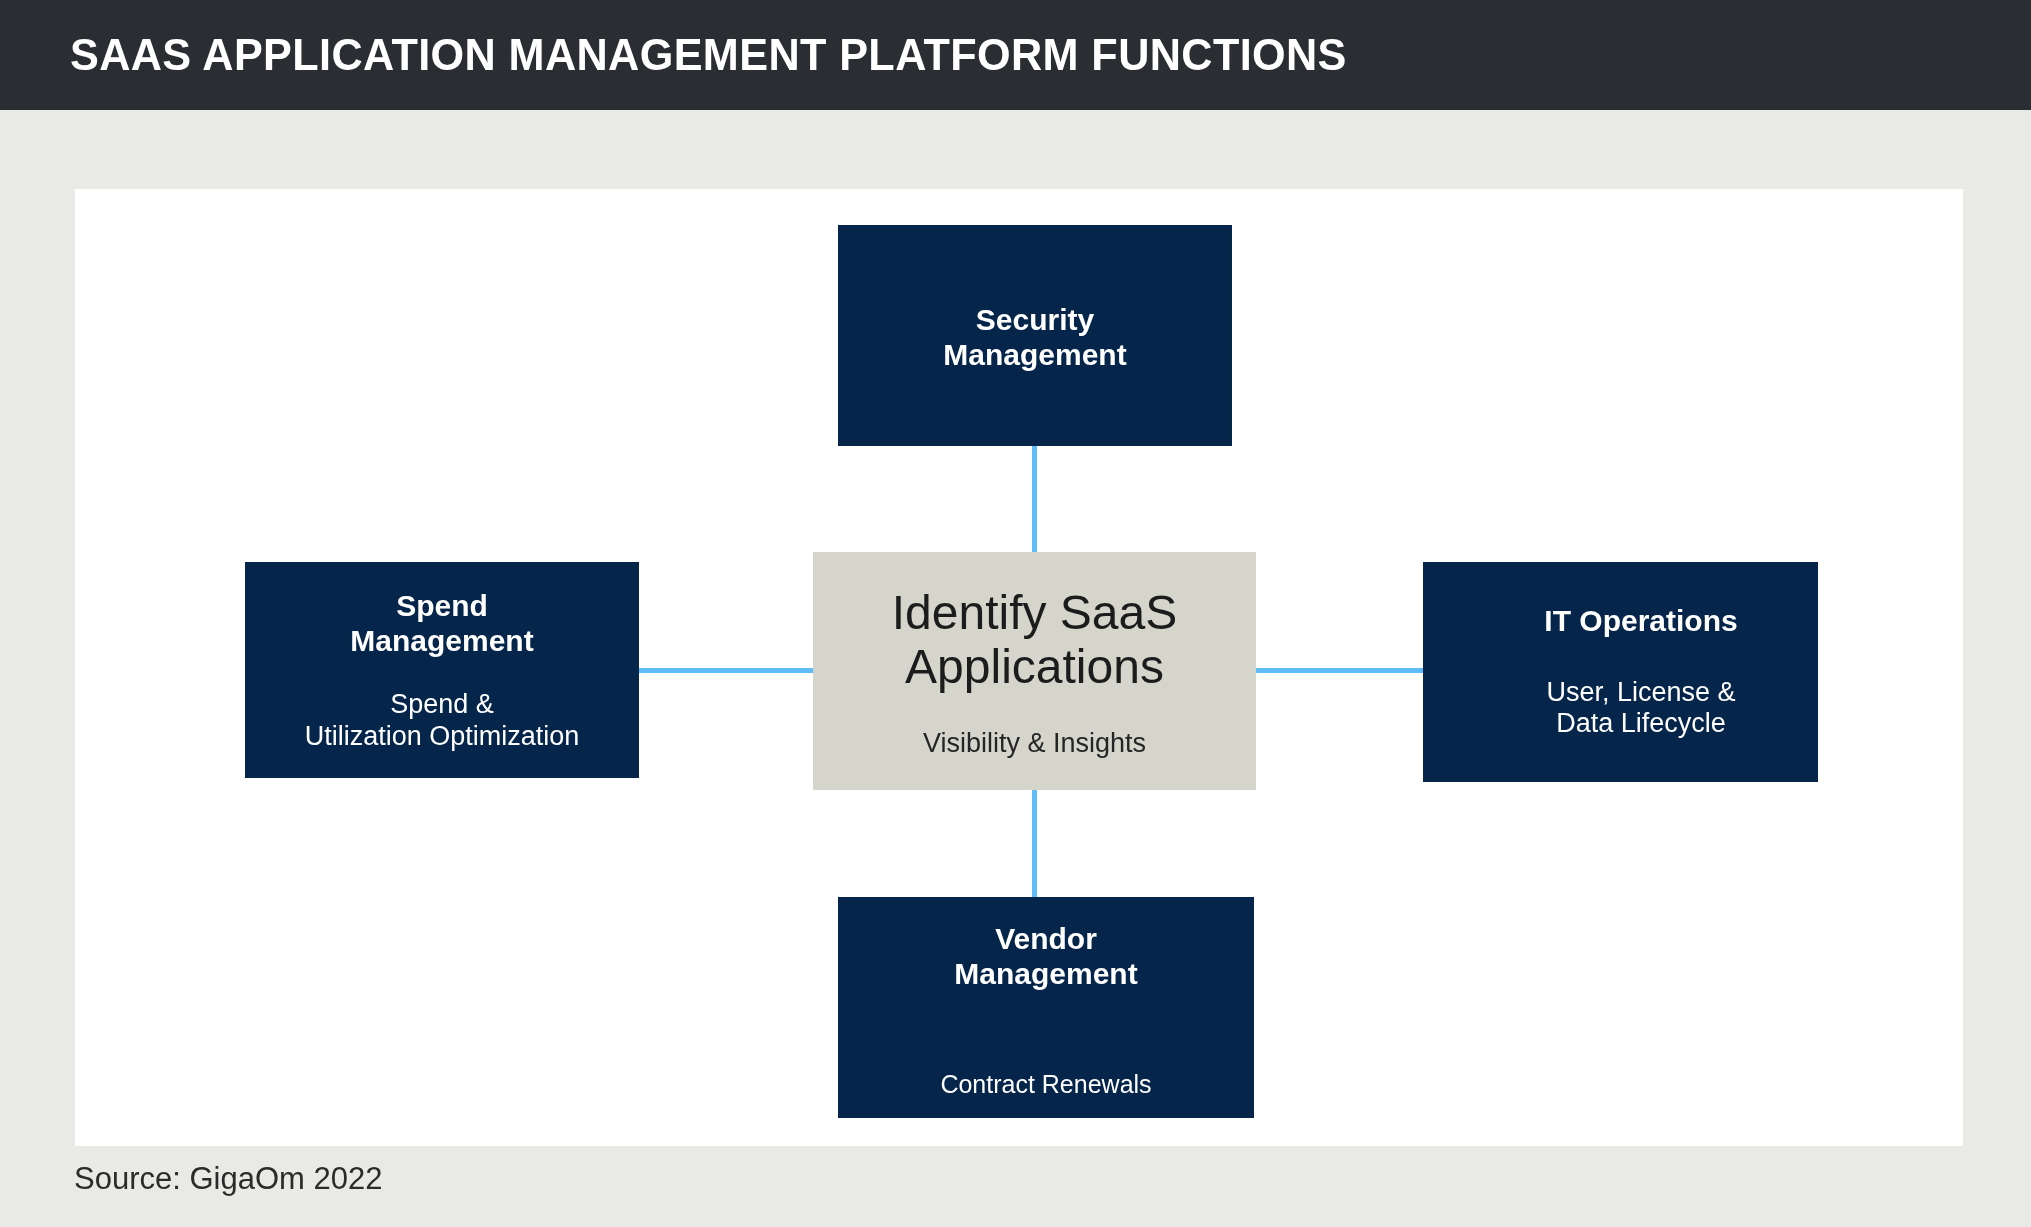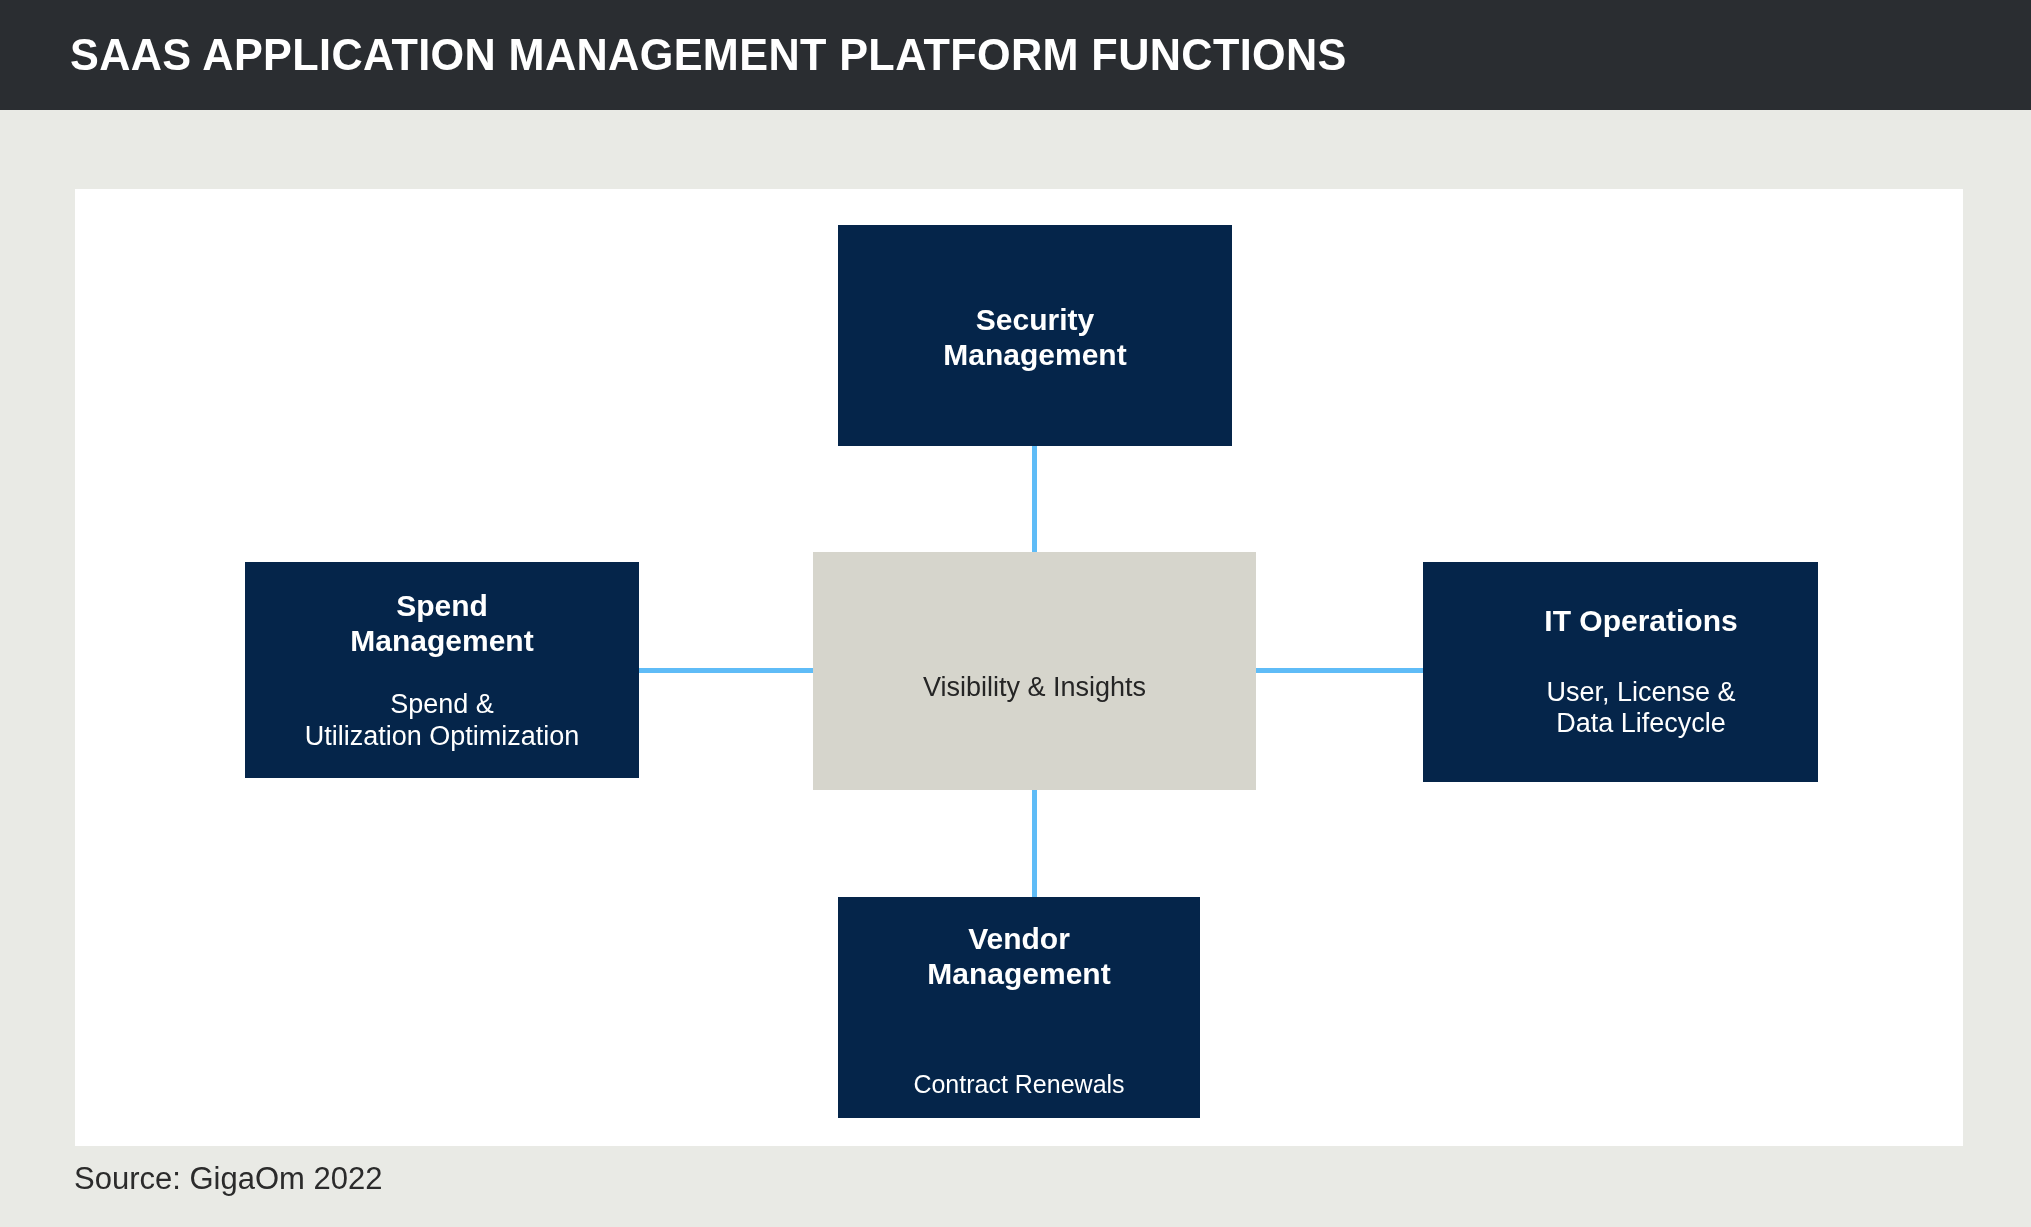--- a/index.html
+++ b/index.html
@@ -157,21 +157,21 @@
     height: 220px;
     padding-left: 41px;
   }
   #node-itops .node-title { font-size: 30px; margin-top: 0px; }
   #node-itops .node-sub { font-size: 27px; margin-top: 38px; }
 
   
   #node-vendor {
     left: 838px;
     top: 897px;
-    width: 362px;
+    width: 416px;
     height: 221px;
     gap: 40px;
   }
   #node-vendor .node-title { font-size: 30px; margin-top: 6px; }
   #node-vendor .node-sub { font-size: 25px; margin-top: 38px; }
 
   
   #node-center {
     left: 813px;
     top: 552px;
@@ -234,18 +234,20 @@
 Data Lifecycle</div>
   </div>
 
   <div class="node navy" id="node-vendor">
     <div class="node-title">Vendor
 Management</div>
     <div class="node-sub">Contract Renewals</div>
   </div>
 
   <div class="node center" id="node-center">
+    <div class="node-title">Identify SaaS
+Applications</div>
     <div class="node-sub">Visibility &amp; Insights</div>
   </div>
 
   <div id="source-caption">Source: GigaOm 2022</div>
 
 </div>
 
 </body></html>

